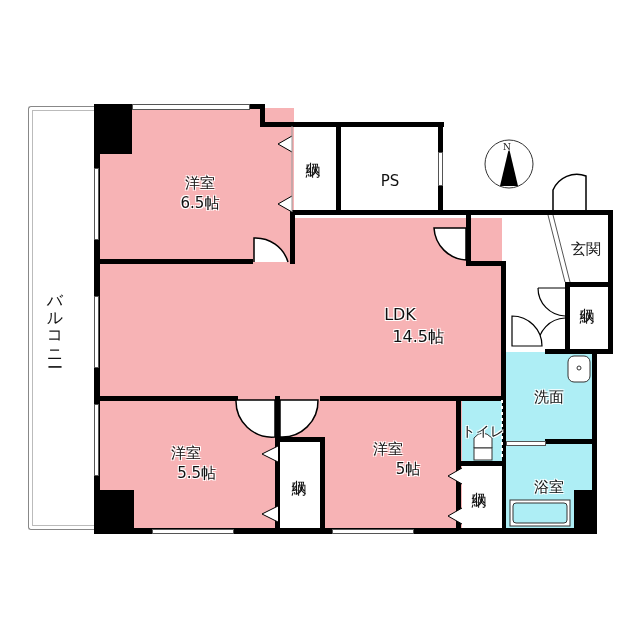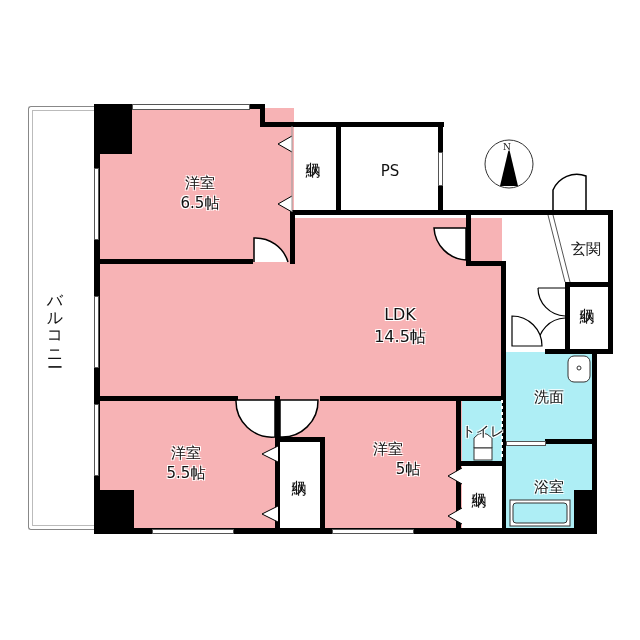--- a/index.html
+++ b/index.html
@@ -121,32 +121,32 @@
 
     <circle cx="509" cy="164" r="24" fill="#fff" stroke="#333" stroke-width="1"></circle>
     <path d="M509 148 L500 186 L518 186 Z" fill="#000"></path>
   </svg>
   <div class="label" style="left:503px;top:138px;font-size:9px;font-family:'DejaVu Serif', serif;">N</div>
 
   <div class="label" style="left:170px;top:174px;width:60px;">洋室</div>
   <div class="label" style="left:170px;top:194px;width:60px;">6.5帖</div>
 
   <div class="label vlabel" style="left:304px;top:150px;">収納</div>
-  <div class="label" style="left:362px;top:162px;width:56px;">PS</div>
+  <div class="label" style="left:362px;top:172px;width:56px;">PS</div>
   <div class="label" style="left:562px;top:240px;width:48px;">玄関</div>
   <div class="label vlabel" style="left:578px;top:296px;">収納</div>
 
   <div class="label" style="left:360px;top:306px;width:80px;font-size:16px;">LDK</div>
-  <div class="label" style="left:356px;top:328px;width:88px;font-size:16px;">14.5帖</div>
+  <div class="label" style="left:356px;top:328px;width:88px;font-size:16px;text-align:right;">14.5帖</div>
 
   <div class="label" style="left:520px;top:388px;width:58px;">洗面</div>
   <div class="label" style="left:454px;top:422px;width:58px;font-size:14px;">トイレ</div>
   <div class="label" style="left:520px;top:478px;width:58px;">浴室</div>
 
   <div class="label" style="left:156px;top:444px;width:60px;">洋室</div>
-  <div class="label" style="left:156px;top:464px;width:60px;">5.5帖</div>
+  <div class="label" style="left:156px;top:464px;width:60px;text-align:right;">5.5帖</div>
   <div class="label vlabel" style="left:290px;top:468px;">収納</div>
 
   <div class="label" style="left:358px;top:440px;width:60px;">洋室</div>
   <div class="label" style="left:378px;top:460px;width:60px;">5帖</div>
   <div class="label vlabel" style="left:470px;top:480px;">収納</div>
 
 </div>
 
 </body></html>

